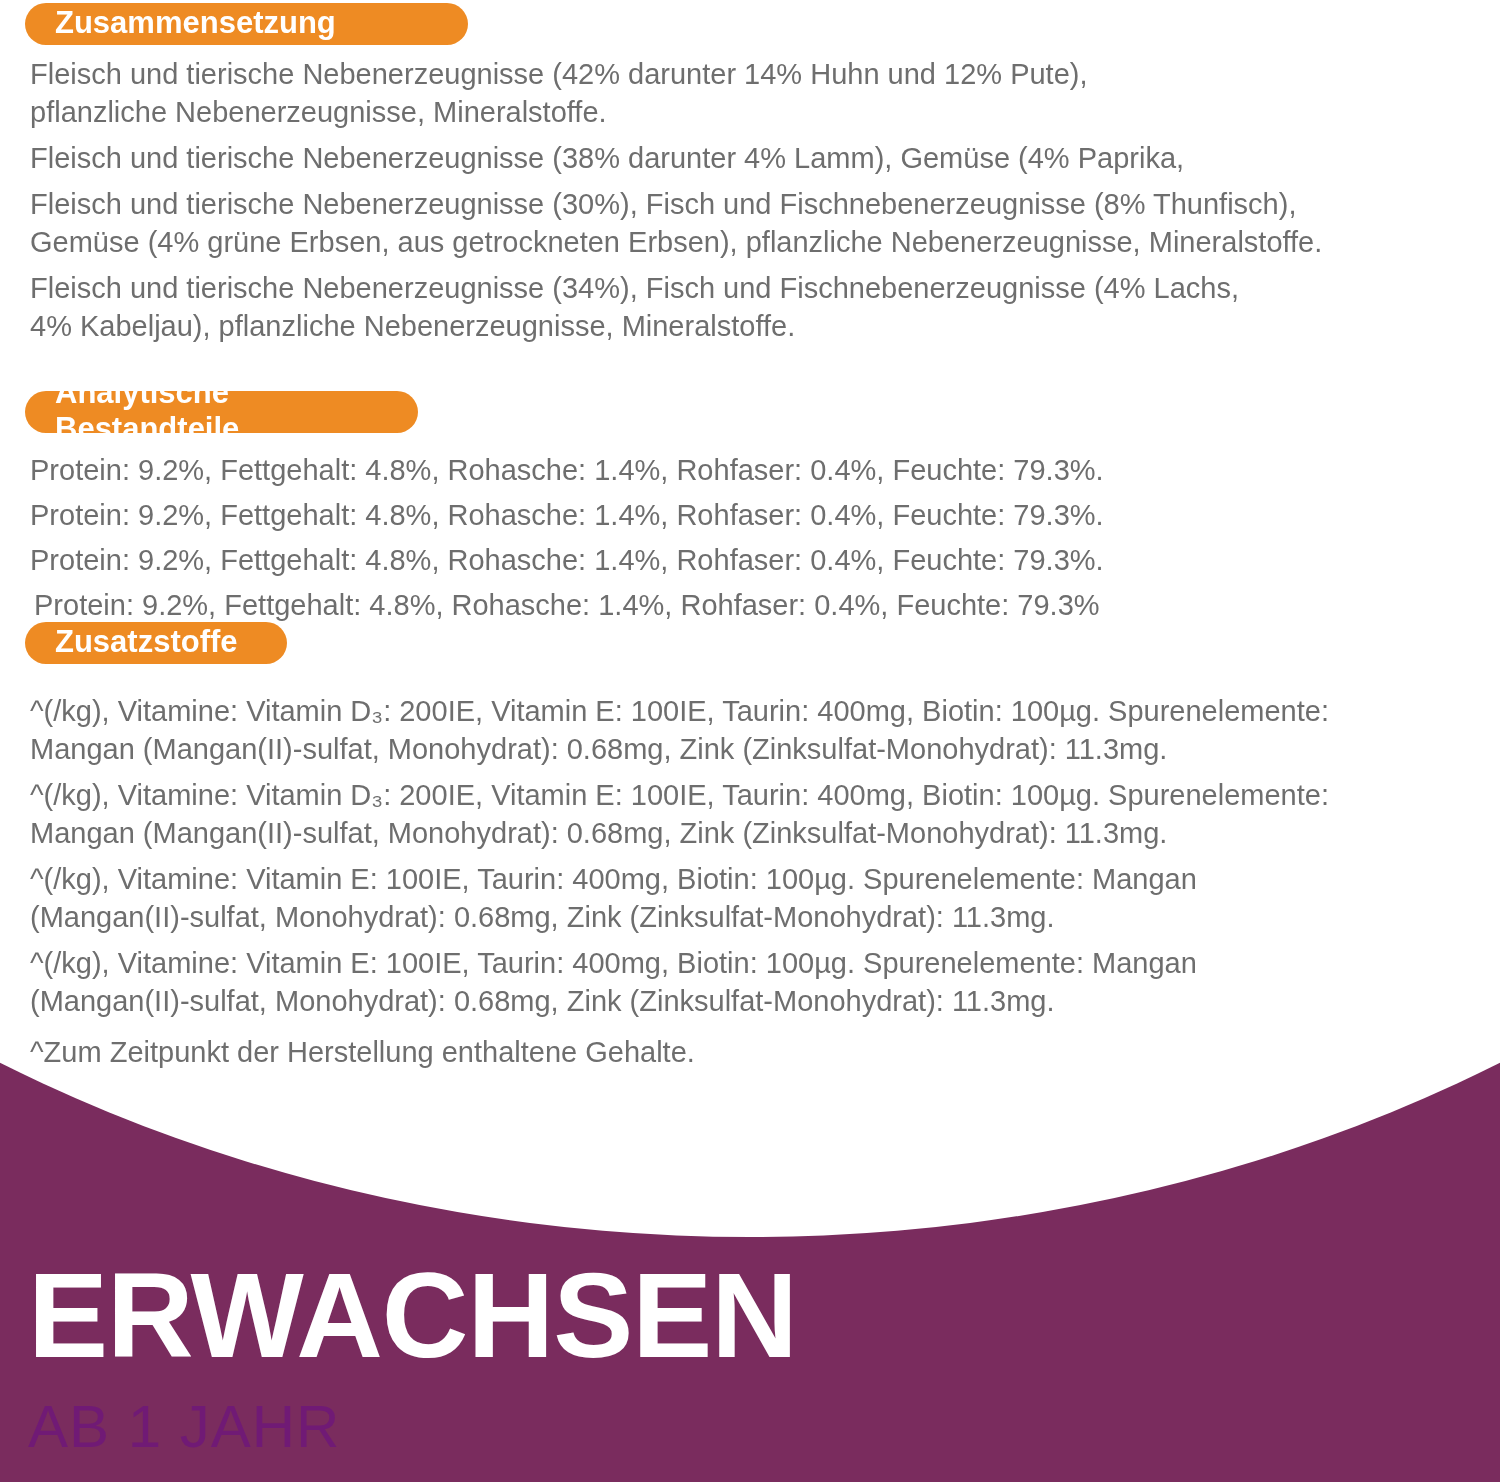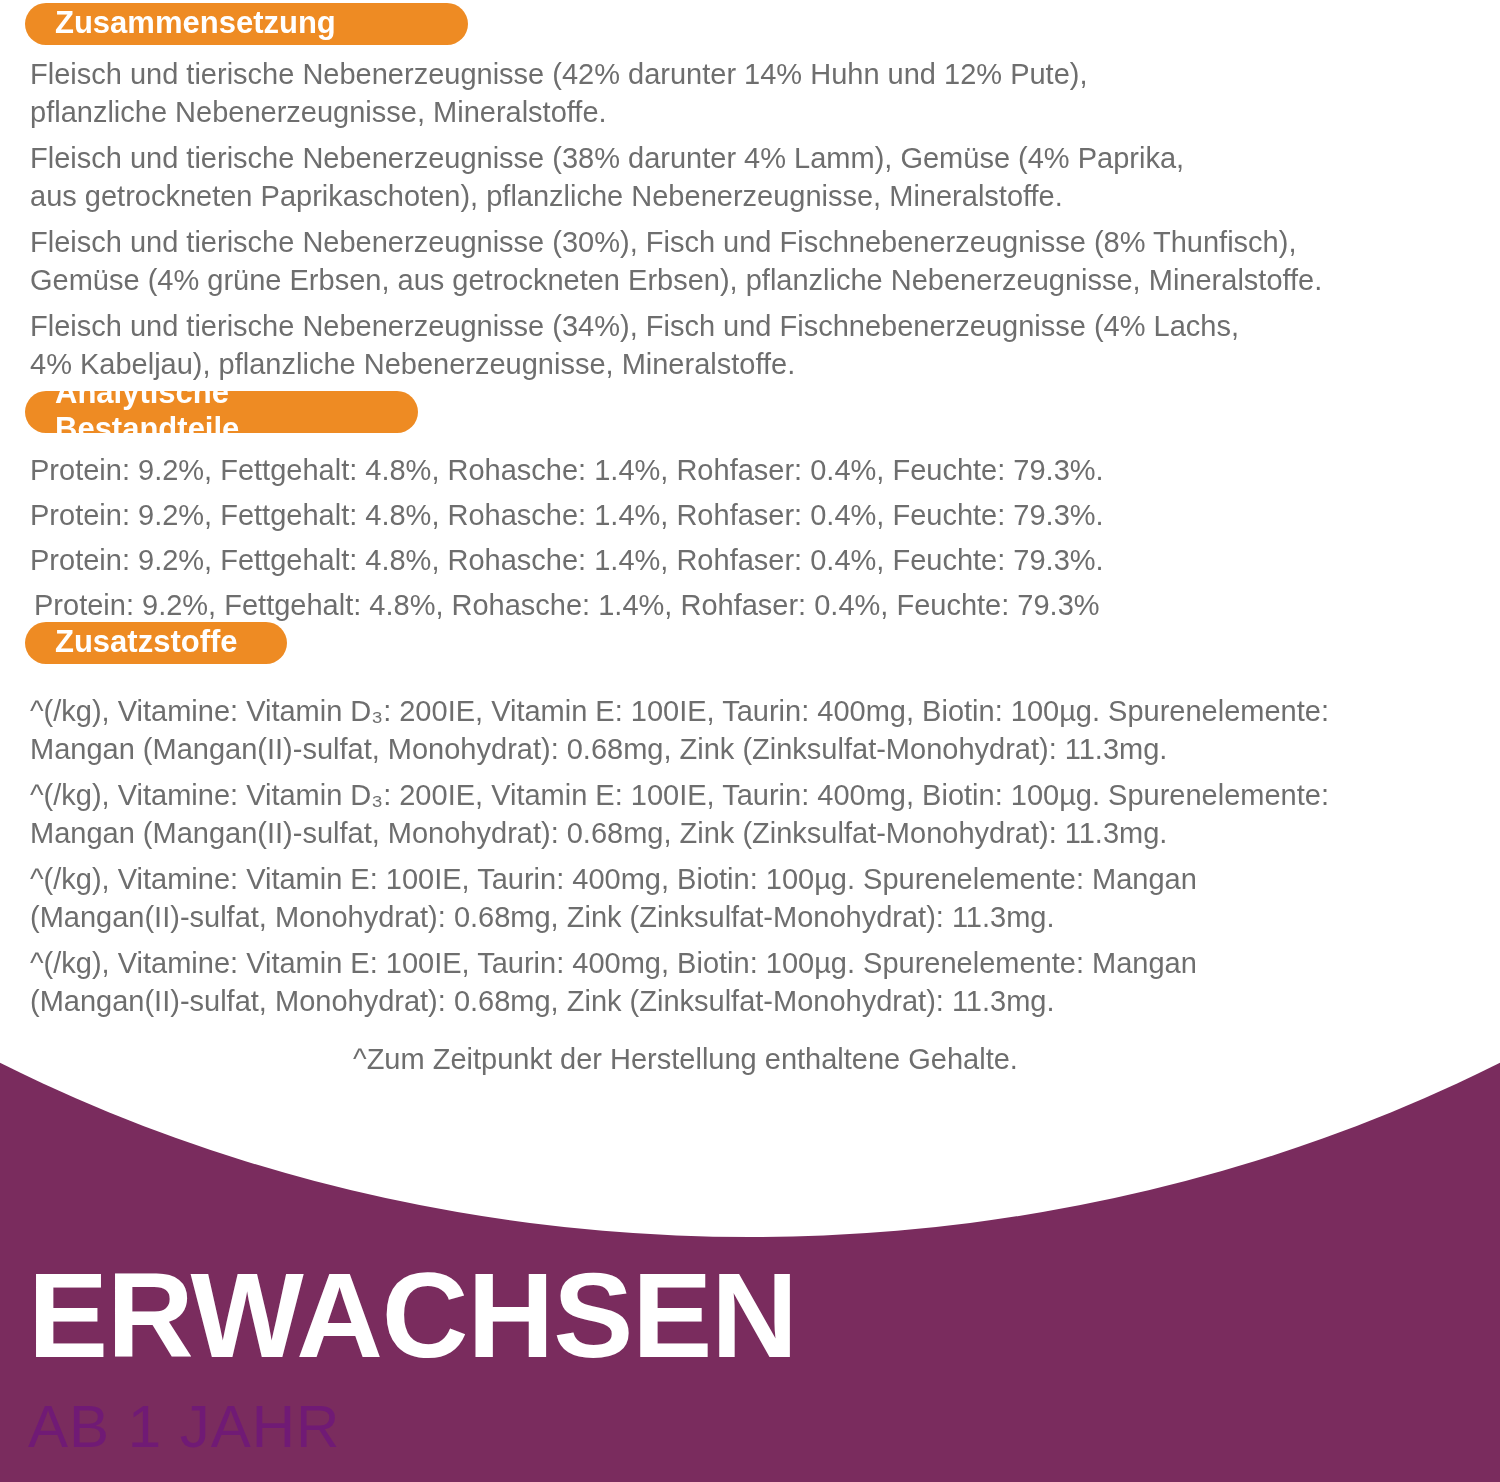--- a/index.html
+++ b/index.html
@@ -31,21 +31,21 @@
   .pill-3 { top:622px; width:262px; }
 
   .text-block { position:absolute; left:30px; color:#6e6e6e; }
   .comp-block    { top:55px; }
   .analytic-block{ top:448px;text-align:center; }
   .zusatz-block  { top:692px; }
 
   .para { margin:0 12px 8px 0; }
   .line { font-size:29px; line-height:38px; white-space:nowrap; }
   .analytic-block .line { line-height:45px; }
-  .footnote { font-size:29px; line-height:38px; white-space:nowrap; margin-top:20px;text-align:center; }
+  .footnote { font-size:29px; line-height:38px; white-space:nowrap; margin-top:13px; }
 
   .banner-title {
     position:absolute; left:28px; top:1255px; z-index:3;
     color:#ffffff; font-size:120px; line-height:120px;
     font-weight:bold; letter-spacing:-1px; white-space:nowrap;
   }
   .banner-subtitle {
     position:absolute; left:28px; top:1382px; z-index:3;
     color:#701a75; font-size:60px; line-height:90px;
     font-weight:normal; letter-spacing:1px; white-space:nowrap;
@@ -64,21 +64,20 @@
     <div class="pill pill-1">
       <span>Zusammensetzung</span>
     </div>
     <div class="text-block comp-block">
         <div class="para">
           <div class="line">Fleisch und tierische Nebenerzeugnisse (42% darunter 14% Huhn und 12% Pute),</div>
           <div class="line">pflanzliche Nebenerzeugnisse, Mineralstoffe.</div>
         </div>
         <div class="para">
           <div class="line">Fleisch und tierische Nebenerzeugnisse (38% darunter 4% Lamm), Gemüse (4% Paprika,</div>
-          <div class="line">aus getrockneten Paprikaschoten), pflanzliche Nebenerzeugnisse, Mineralstoffe.</div>
         </div>
         <div class="para">
           <div class="line">Fleisch und tierische Nebenerzeugnisse (30%), Fisch und Fischnebenerzeugnisse (8% Thunfisch),</div>
           <div class="line">Gemüse (4% grüne Erbsen, aus getrockneten Erbsen), pflanzliche Nebenerzeugnisse, Mineralstoffe.</div>
         </div>
         <div class="para">
           <div class="line">Fleisch und tierische Nebenerzeugnisse (34%), Fisch und Fischnebenerzeugnisse (4% Lachs,</div>
           <div class="line">4% Kabeljau), pflanzliche Nebenerzeugnisse, Mineralstoffe.</div>
         </div>
       </div>

